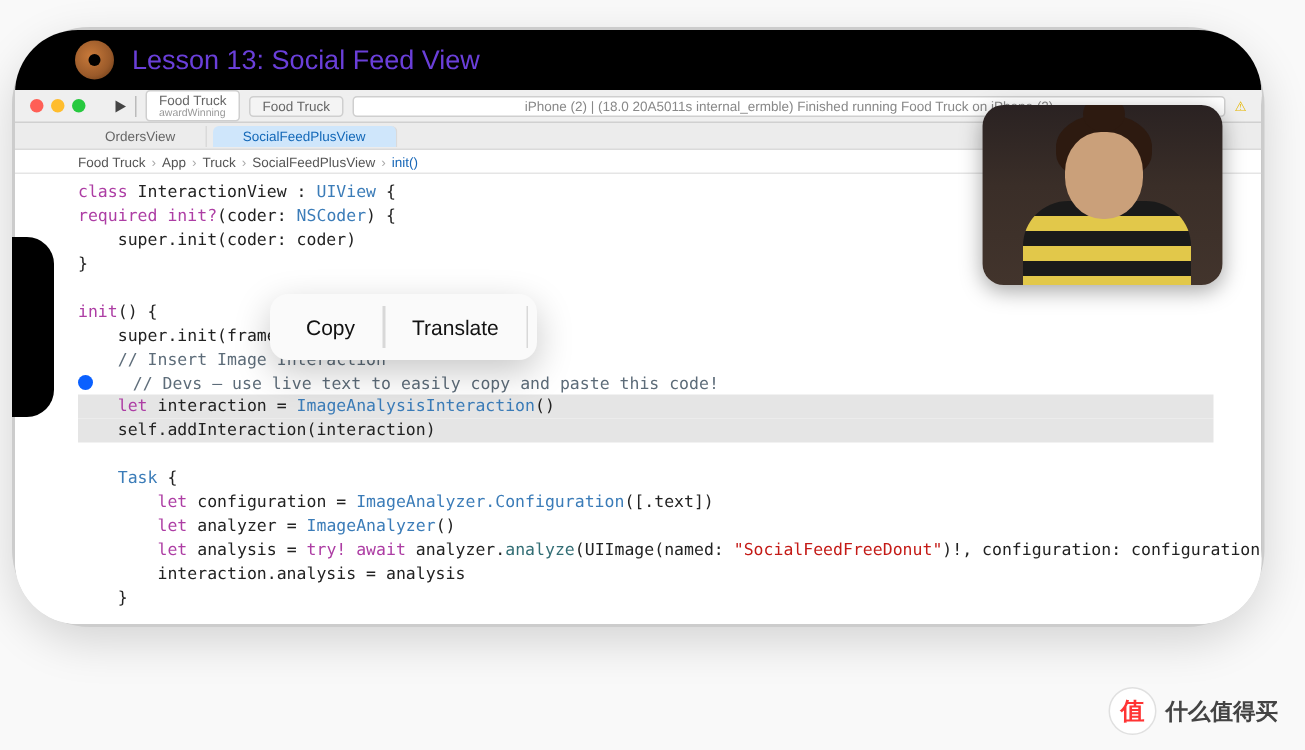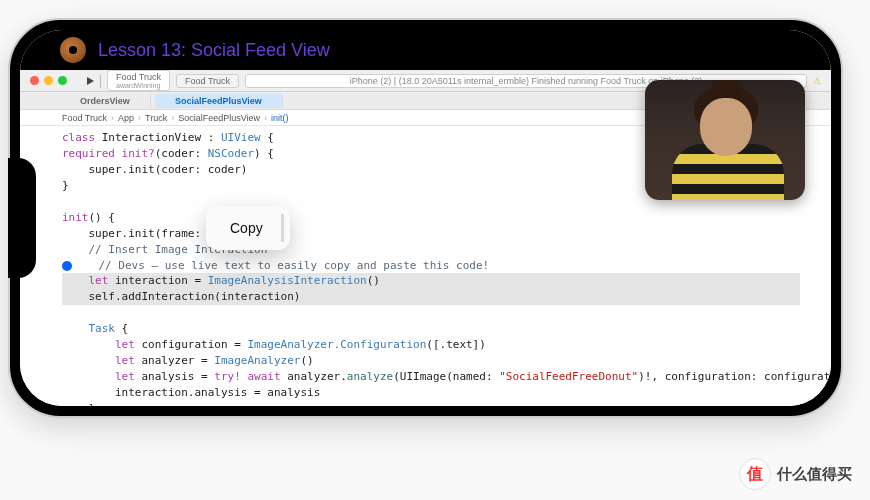--- a/index.html
+++ b/index.html
@@ -15,21 +15,20 @@
   .phone-frame {
     position: absolute;
     top: 18px;
     left: 8px;
     width: 835px;
     height: 400px;
     border-radius: 52px;
     background: #000;
     border: 2px solid #ccc;
     box-shadow: 0 10px 30px rgba(0,0,0,.15);
-    padding: 10px;
   }
   .phone-screen {
     width: 100%;
     height: 100%;
     border-radius: 42px;
     overflow: hidden;
     position: relative;
     background: #fff;
   }
   .notch {
@@ -117,21 +116,20 @@
   
   .xcode-tabbar {
     height: 18px;
     background: #ececec;
     border-bottom: 1px solid #dadada;
     display: flex;
     align-items: center;
     padding-left: 40px;
     gap: 4px;
     font-size: 9px;
-    font-weight: bold;
   }
   .tab {
     padding: 2px 20px;
     color: #666;
     border-right: 1px solid #dadada;
   }
   .tab.active {
     background: #cfe6fb;
     color: #1368b8;
     border-radius: 4px 4px 0 0;
@@ -166,21 +164,21 @@
     width: 10px; height: 10px;
     background: #0a60ff;
     border-radius: 50%;
     display: inline-block;
     vertical-align: middle;
   }
   
   .context-menu {
     position: absolute;
     top: 136px;
-    left: 186px;
+    left: 170px;
     background: #fafafa;
     border-radius: 12px;
     box-shadow: 0 8px 24px rgba(0,0,0,.22);
     display: flex;
     align-items: center;
     height: 44px;
     padding: 0 6px;
     z-index: 30;
   }
   .ctx-item {
@@ -340,20 +338,21 @@
 <span>    }</span>
 
 
 
 </div>
 
       <div class="context-menu">
         <div class="ctx-item"><span>Copy</span></div>
         <div class="ctx-sep"></div>
         <div class="ctx-sep"></div>
+        <div class="ctx-item"><span>Translate</span></div>
         <div class="ctx-sep"></div>
       </div>
 
     </div>
 
     <div class="pip">
       <div class="pip-person">
         <div class="pip-body"></div>
         <div class="pip-hair"></div>
         <div class="pip-bun"></div>

